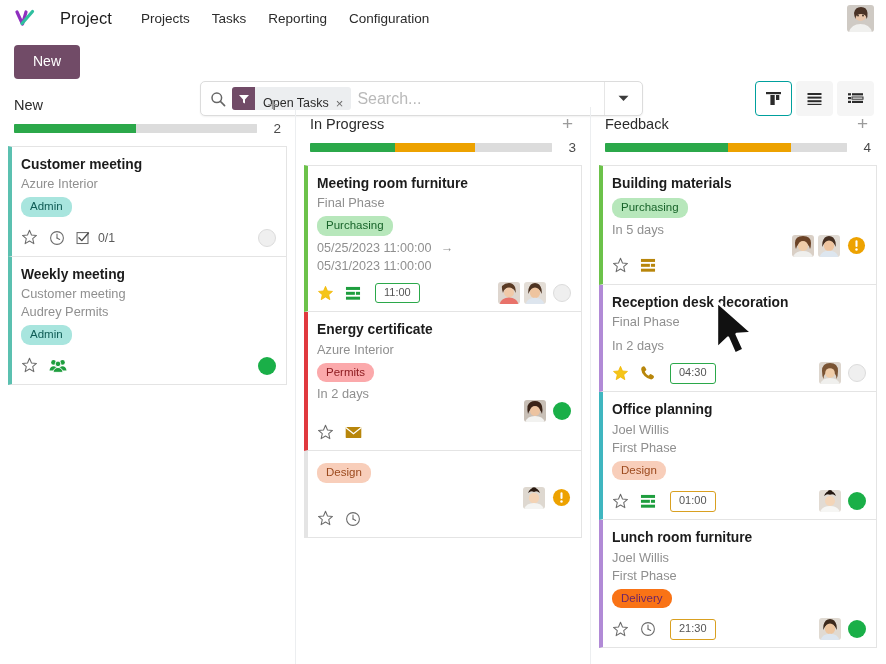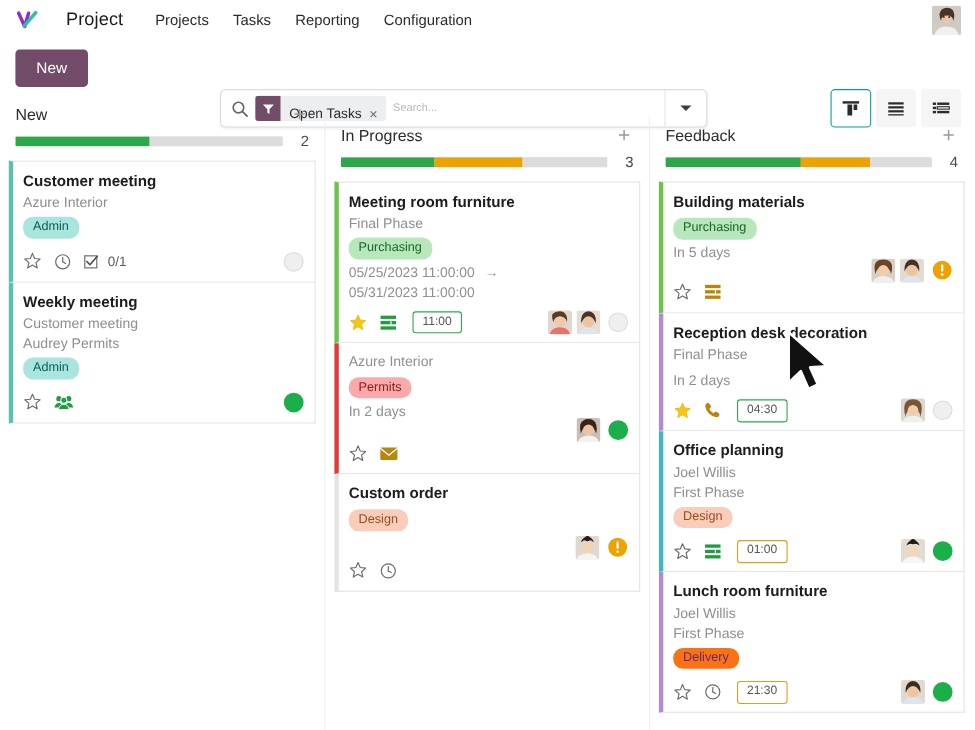--- a/index.html
+++ b/index.html
@@ -65,21 +65,21 @@
     margin-right: 6px;
   }
   .facet-icon {
     background: #714B67; width: 23px; height: 23px;
     display: flex; align-items: center; justify-content: center;
   }
   .facet-label { font-size: 12.5px; color: #2b2b2b; padding: 0 7px 0 8px; }
   .facet-x { font-size: 13px; color: #6b6b6b; padding-right: 8px; cursor: pointer; line-height: 1; }
   .search-input {
     border: none; outline: none; flex: 1;
-    font-size: 10px; font-family: inherit;
+    font-size: 16px; font-family: inherit;
     background: transparent; color: #333;
     height: 100%;
   }
   .search-input::placeholder { color: #b9b9b9; }
   .search-caret {
     width: 38px; height: 100%;
     border-left: 1px solid #e6e6e6;
     display: flex; align-items: center; justify-content: center;
     cursor: pointer;
   }
@@ -420,20 +420,21 @@
                   <circle cx="11" cy="10.8" r="5.2" fill="#eec49f"></circle>
                   <path d="M1.5 22 q2-6.2 9.5-6.2 q7.5 0 9.5 6.2z" fill="#dde5ee"></path>
                 </svg>
             </span>
             <span class="dot grey"></span>
           </span>
         </div>
       </div>
 
       <div class="kcard" style="border-left-color:#e0393e">
+        <div class="k-title">Energy certificate</div>
         <div class="k-sub">Azure Interior</div>
         <span class="k-tag" style="background:#fba9ab;color:#8d1c20">Permits</span>
         <div class="k-sub">In 2 days</div>
         <div class="k-footer" style="margin-top:18px">
           <span class="k-footer-left">
             <span>
               <svg width="17" height="17" viewBox="0 0 18 18">
                   <path d="M9 1.4 L11.1 6.3 L16.4 6.8 L12.4 10.3 L13.6 15.5 L9 12.7 L4.4 15.5 L5.6 10.3 L1.6 6.8 L6.9 6.3 Z" fill="none" stroke="#6b6b6b" stroke-width="1.1" stroke-linejoin="round"></path>
                 </svg>
             </span>
@@ -452,21 +453,20 @@
                   <circle cx="11" cy="11" r="5" fill="#ecc3a0"></circle>
                   <path d="M1 22 q2.2-6 10-6 q7.8 0 10 6z" fill="#f2f2f0"></path>
                 </svg>
             </span>
             <span class="dot green"></span>
           </span>
         </div>
       </div>
 
       <div class="kcard no-accent">
-        <div class="k-title">Custom order</div>
         <span class="k-tag" style="background:#f8ceba;color:#9c4a1e">Design</span>
         <div class="k-footer" style="margin-top:22px">
           <span class="k-footer-left">
             <span>
               <svg width="17" height="17" viewBox="0 0 18 18">
                   <path d="M9 1.4 L11.1 6.3 L16.4 6.8 L12.4 10.3 L13.6 15.5 L9 12.7 L4.4 15.5 L5.6 10.3 L1.6 6.8 L6.9 6.3 Z" fill="none" stroke="#6b6b6b" stroke-width="1.1" stroke-linejoin="round"></path>
                 </svg>
             </span>
             <span>
               <svg width="16" height="16" viewBox="0 0 18 18">

